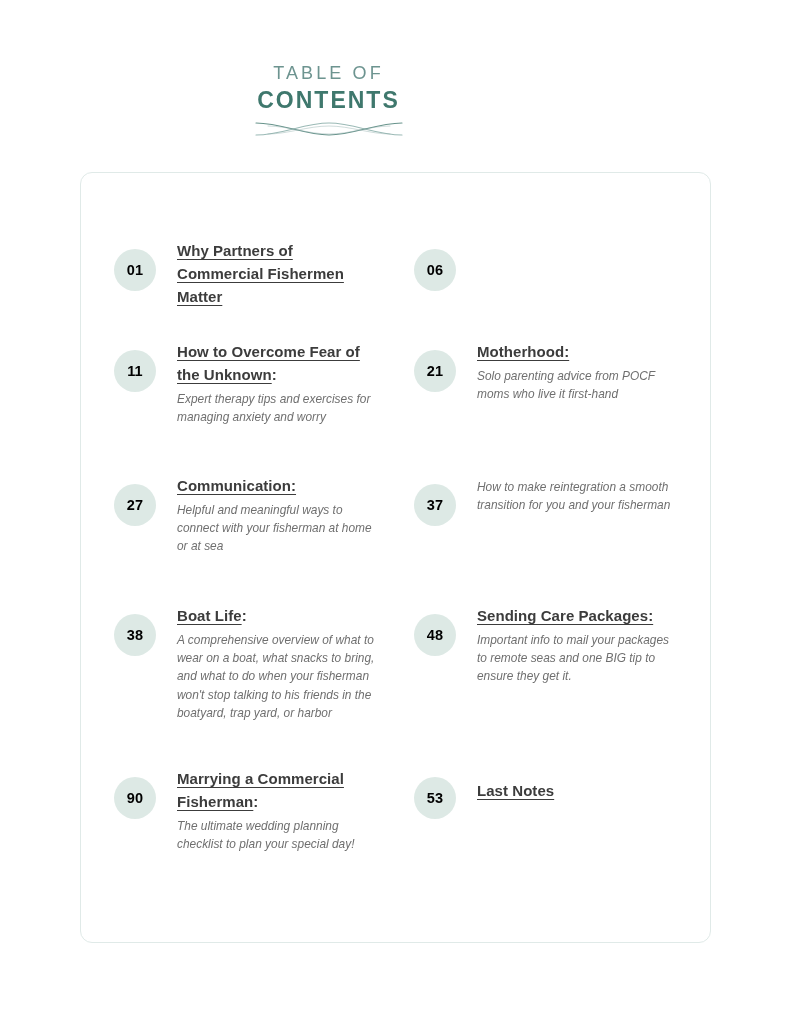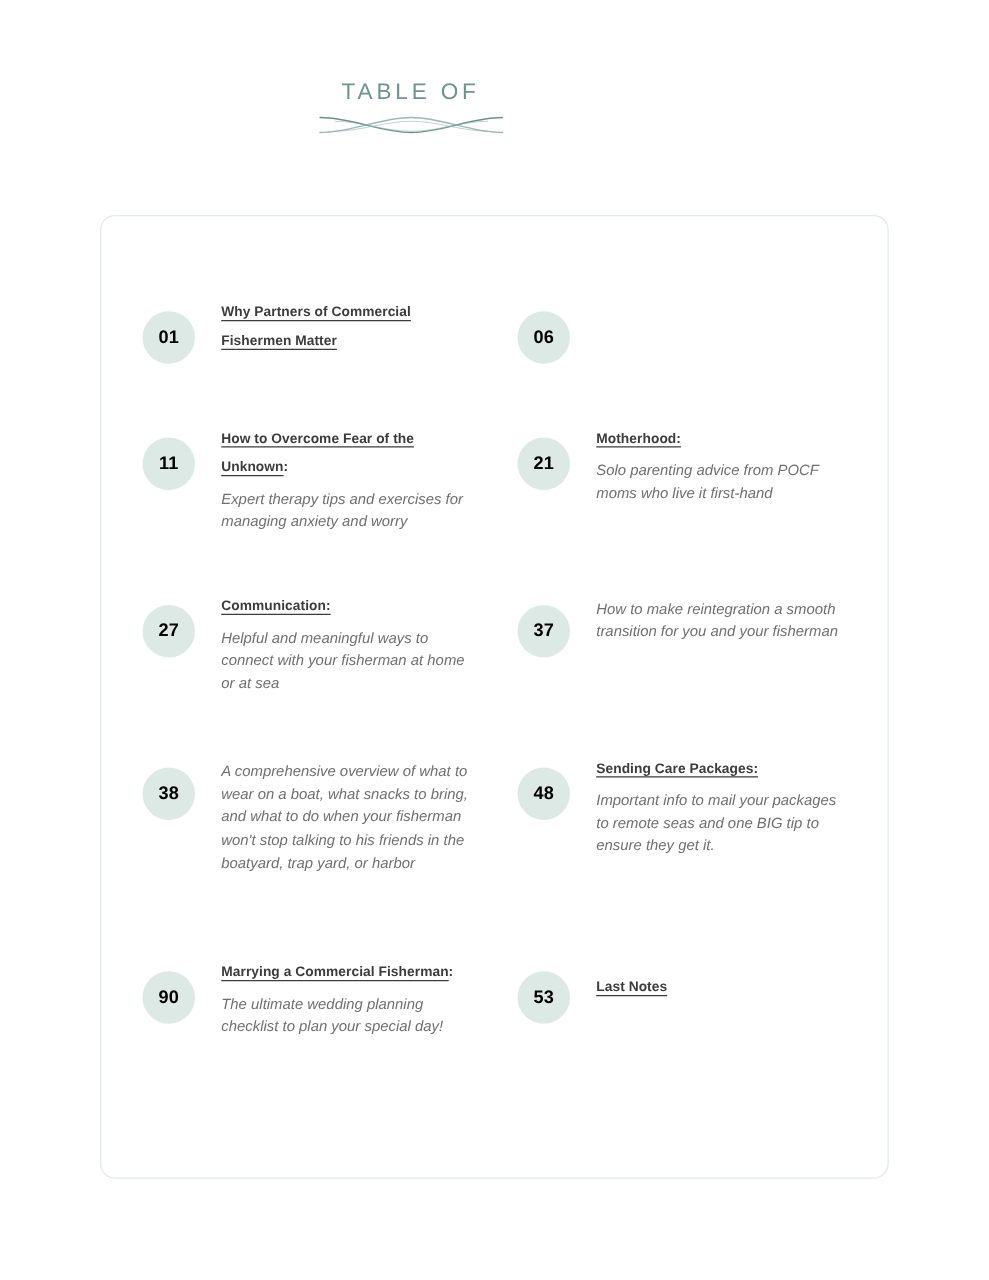--- a/index.html
+++ b/index.html
@@ -102,21 +102,21 @@
     margin-top: 10px;
   }
 
   .entry-text {
     margin-left: 21px;
     padding-top: 0px;
     width: 204px;
   }
 
   .entry-title {
-    font-size: 11px;
+    font-size: 15px;
     font-weight: 700;
     color: #3c3c3c;
     line-height: 23px;
     letter-spacing: 0.05px;
     margin: 0;
   }
   .entry-title .u {
     text-decoration: underline;
     text-decoration-thickness: 1px;
     text-underline-offset: 3px;
@@ -137,20 +137,21 @@
   
   .col-right .entry-text { width: 212px; }
 </style>
 </head>
 <body>
 
 <div class="page">
 
   <div class="heading">
     <span class="heading-line1">TABLE OF</span>
+    <span class="heading-line2">CONTENTS</span>
     <svg class="flourish" viewBox="0 0 150 22" aria-hidden="true">
       <path d="M2 4 C 28 4, 50 16, 75 16 C 100 16, 122 4, 148 4" fill="none" stroke="#4c8077" stroke-width="1.1" opacity="0.85" stroke-linecap="round"></path>
       <path d="M2 16 C 28 16, 50 4, 75 4 C 100 4, 122 16, 148 16" fill="none" stroke="#6f9b95" stroke-width="1.1" opacity="0.7" stroke-linecap="round"></path>
       <path d="M14 7 C 34 7, 54 15, 75 15 C 96 15, 116 7, 136 7" fill="none" stroke="#8fadab" stroke-width="0.8" opacity="0.55" stroke-linecap="round"></path>
       <path d="M14 15 C 34 15, 54 7, 75 7 C 96 7, 116 15, 136 15" fill="none" stroke="#8fadab" stroke-width="0.8" opacity="0.55" stroke-linecap="round"></path>
     </svg>
   </div>
 
   <div class="toc-card">
     <div class="toc-grid">
@@ -193,20 +194,21 @@
       <div class="entry col-right" style="min-height:130px">
         <div class="badge">37</div>
         <div class="entry-text">
           <div class="entry-desc">How to make reintegration a smooth transition for you and your fisherman</div>
         </div>
       </div>
 
       <div class="entry" style="min-height:163px">
         <div class="badge">38</div>
         <div class="entry-text">
+          <div class="entry-title"><span class="u">Boat Life</span><span class="colon-plain">:</span></div>
           <div class="entry-desc">A comprehensive overview of what to wear on a boat, what snacks to bring, and what to do when your fisherman won't stop talking to his friends in the boatyard, trap yard, or harbor</div>
         </div>
       </div>
       <div></div>
       <div class="entry col-right" style="min-height:163px">
         <div class="badge">48</div>
         <div class="entry-text">
           <div class="entry-title"><span class="u">Sending Care Packages: </span><span class="colon-plain"></span></div>
           <div class="entry-desc">Important info to mail your packages to remote seas and one BIG tip to ensure they get it.</div>
         </div>

